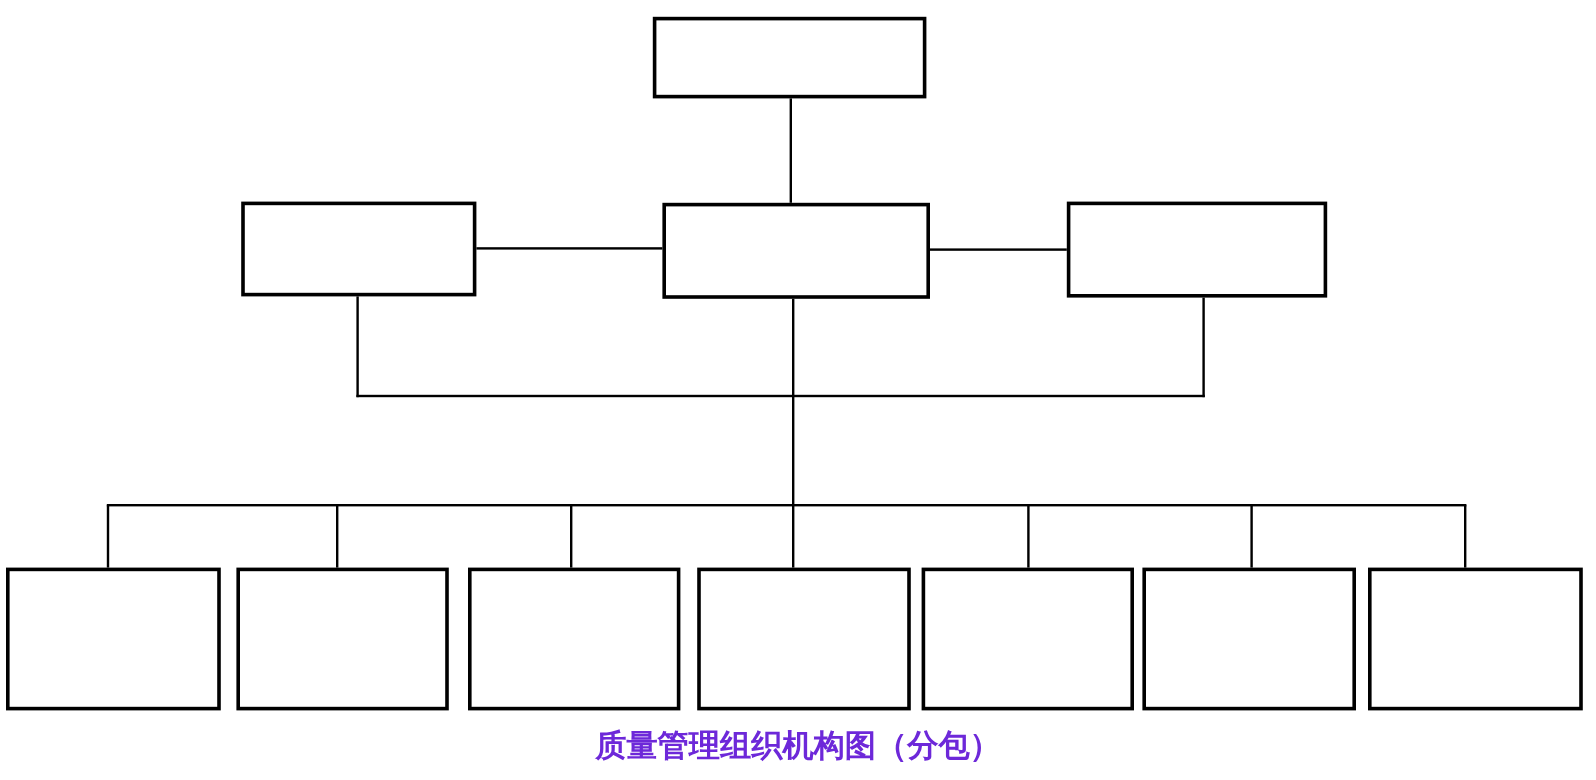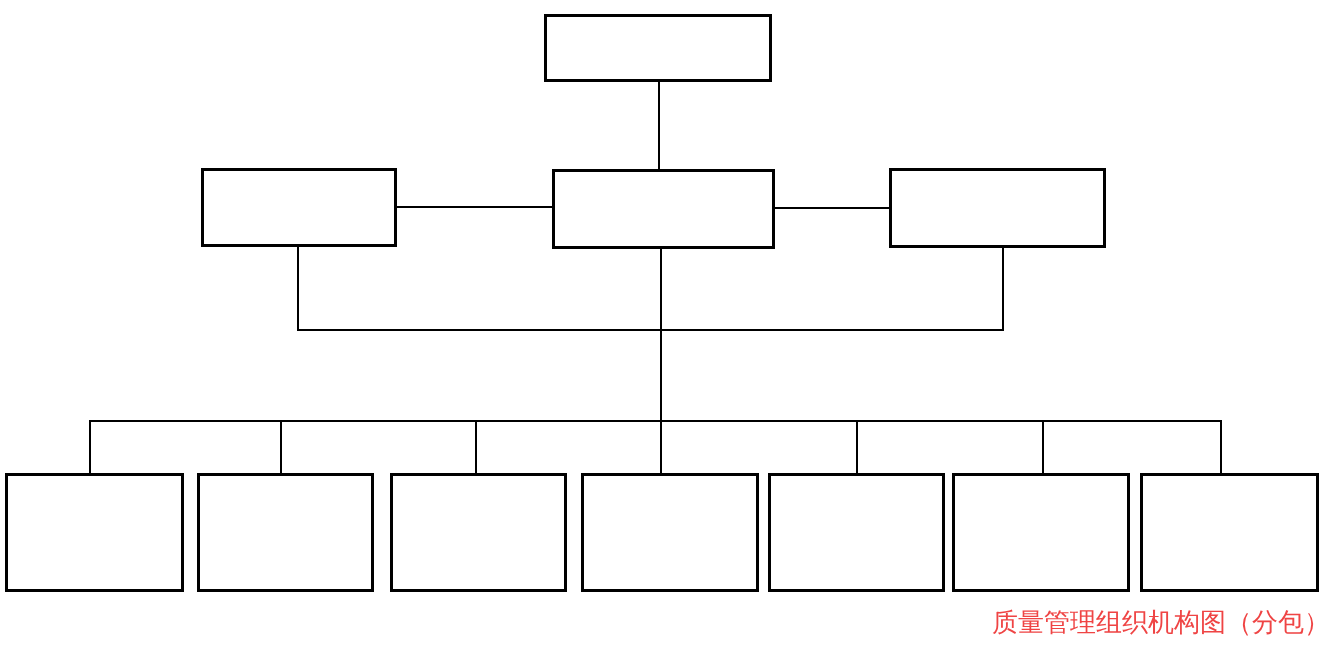--- a/index.html
+++ b/index.html
@@ -23,24 +23,24 @@
   }
   .line {
     position: absolute;
     background: #000000;
   }
   .caption {
     position: absolute;
     left: 0;
     top: 607px;
     width: 1330px;
-    text-align: right;
+    text-align: center;
     font-size: 26px;
-    font-weight: normal;
-    color: #ef4444;
+    font-weight: bold;
+    color: #6d28d9;
     letter-spacing: 0px;
     line-height: 1.2;
   }
 </style>
 </head>
 <body>
 
 <div id="canvas">
 
   <div class="org-box" style="left:544px; top:14px; width:228px; height:68px;"></div>

